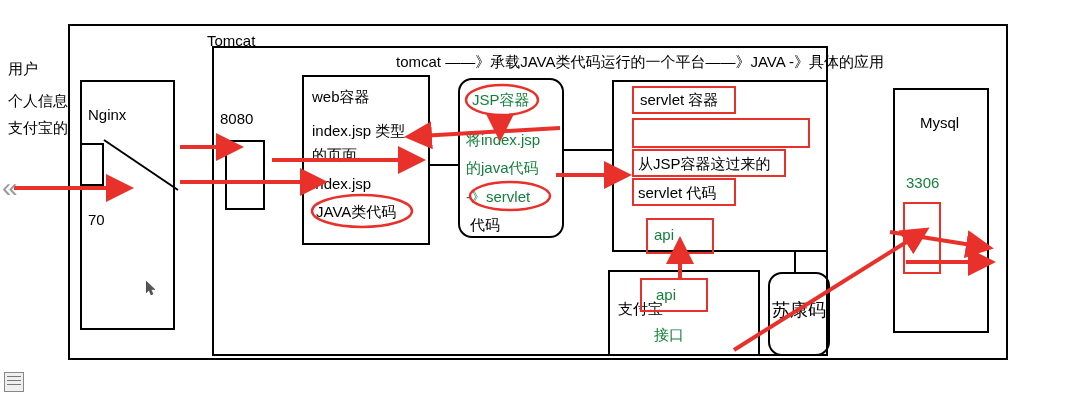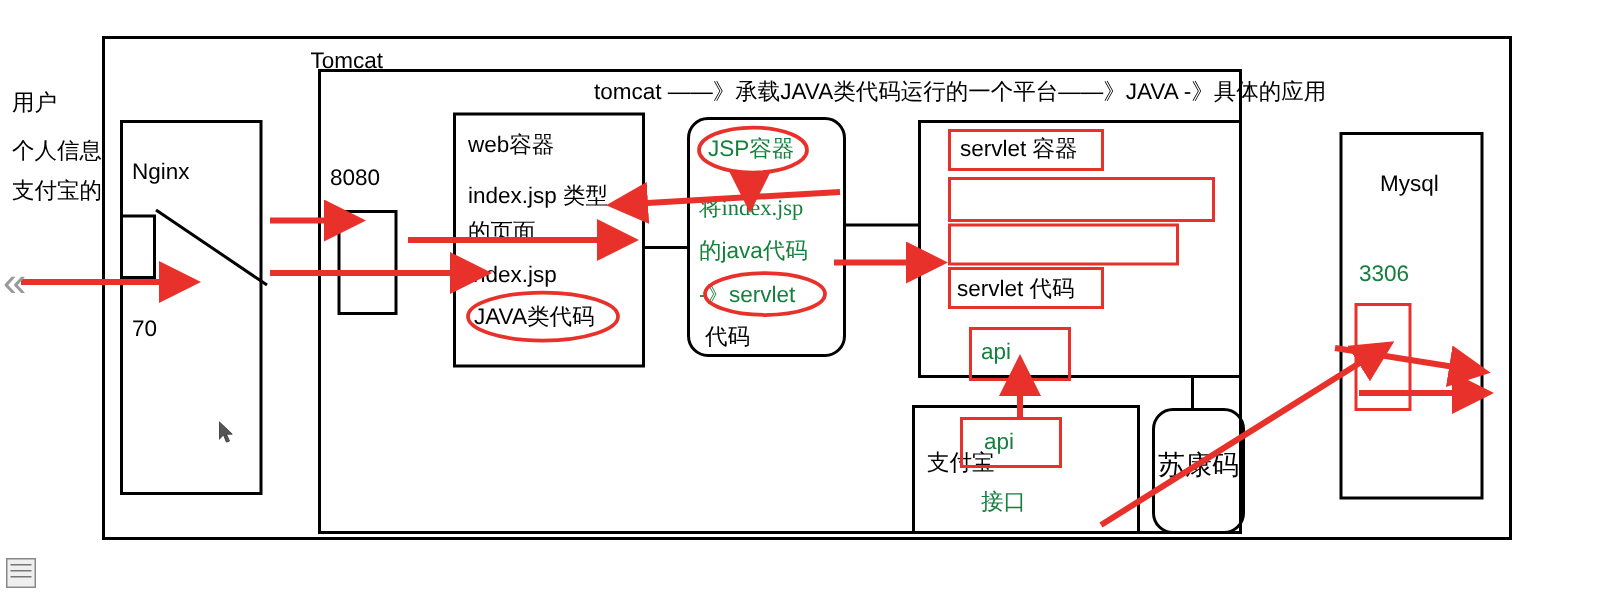--- a/index.html
+++ b/index.html
@@ -49,27 +49,28 @@
 
   <div class="box" style="left:302px;top:75px;width:128px;height:170px;"></div>
   <div class="txt" style="left:312px;top:88px;">web容器</div>
   <div class="txt" style="left:312px;top:122px;">index.jsp 类型</div>
   <div class="txt" style="left:312px;top:146px;">的页面</div>
   <div class="txt" style="left:312px;top:175px;">index.jsp</div>
   <div class="txt" style="left:316px;top:203px;text-align:center;">JAVA类代码</div>
 
   <div class="box rnd" style="left:458px;top:78px;width:106px;height:160px;"></div>
   <div class="rtxt" style="left:472px;top:91px;">JSP容器</div>
-  <div class="rtxt" style="left:466px;top:131px;font-family:Liberation Serif, serif;">将index.jsp</div>
+  <div class="rtxt" style="left:466px;top:131px;">将index.jsp</div>
   <div class="rtxt" style="left:466px;top:159px;">的java代码</div>
   <div class="rtxt" style="left:466px;top:188px;">-》servlet</div>
   <div class="txt" style="left:470px;top:216px;">代码</div>
 
   <div class="box" style="left:612px;top:80px;width:216px;height:172px;"></div>
   <div class="txt" style="left:640px;top:91px;">servlet 容器</div>
+  <div class="txt" style="left:638px;top:155px;">从JSP容器这过来的</div>
   <div class="txt" style="left:638px;top:184px;">servlet 代码</div>
 
   <div class="rbox" style="left:632px;top:86px;width:104px;height:28px;"></div>
   <div class="rbox" style="left:632px;top:118px;width:178px;height:30px;"></div>
   <div class="rbox" style="left:632px;top:149px;width:154px;height:28px;"></div>
   <div class="rbox" style="left:632px;top:178px;width:104px;height:28px;"></div>
 
   <div class="rbox" style="left:646px;top:218px;width:68px;height:36px;"></div>
   <div class="rtxt" style="left:654px;top:226px;">api</div>
 

